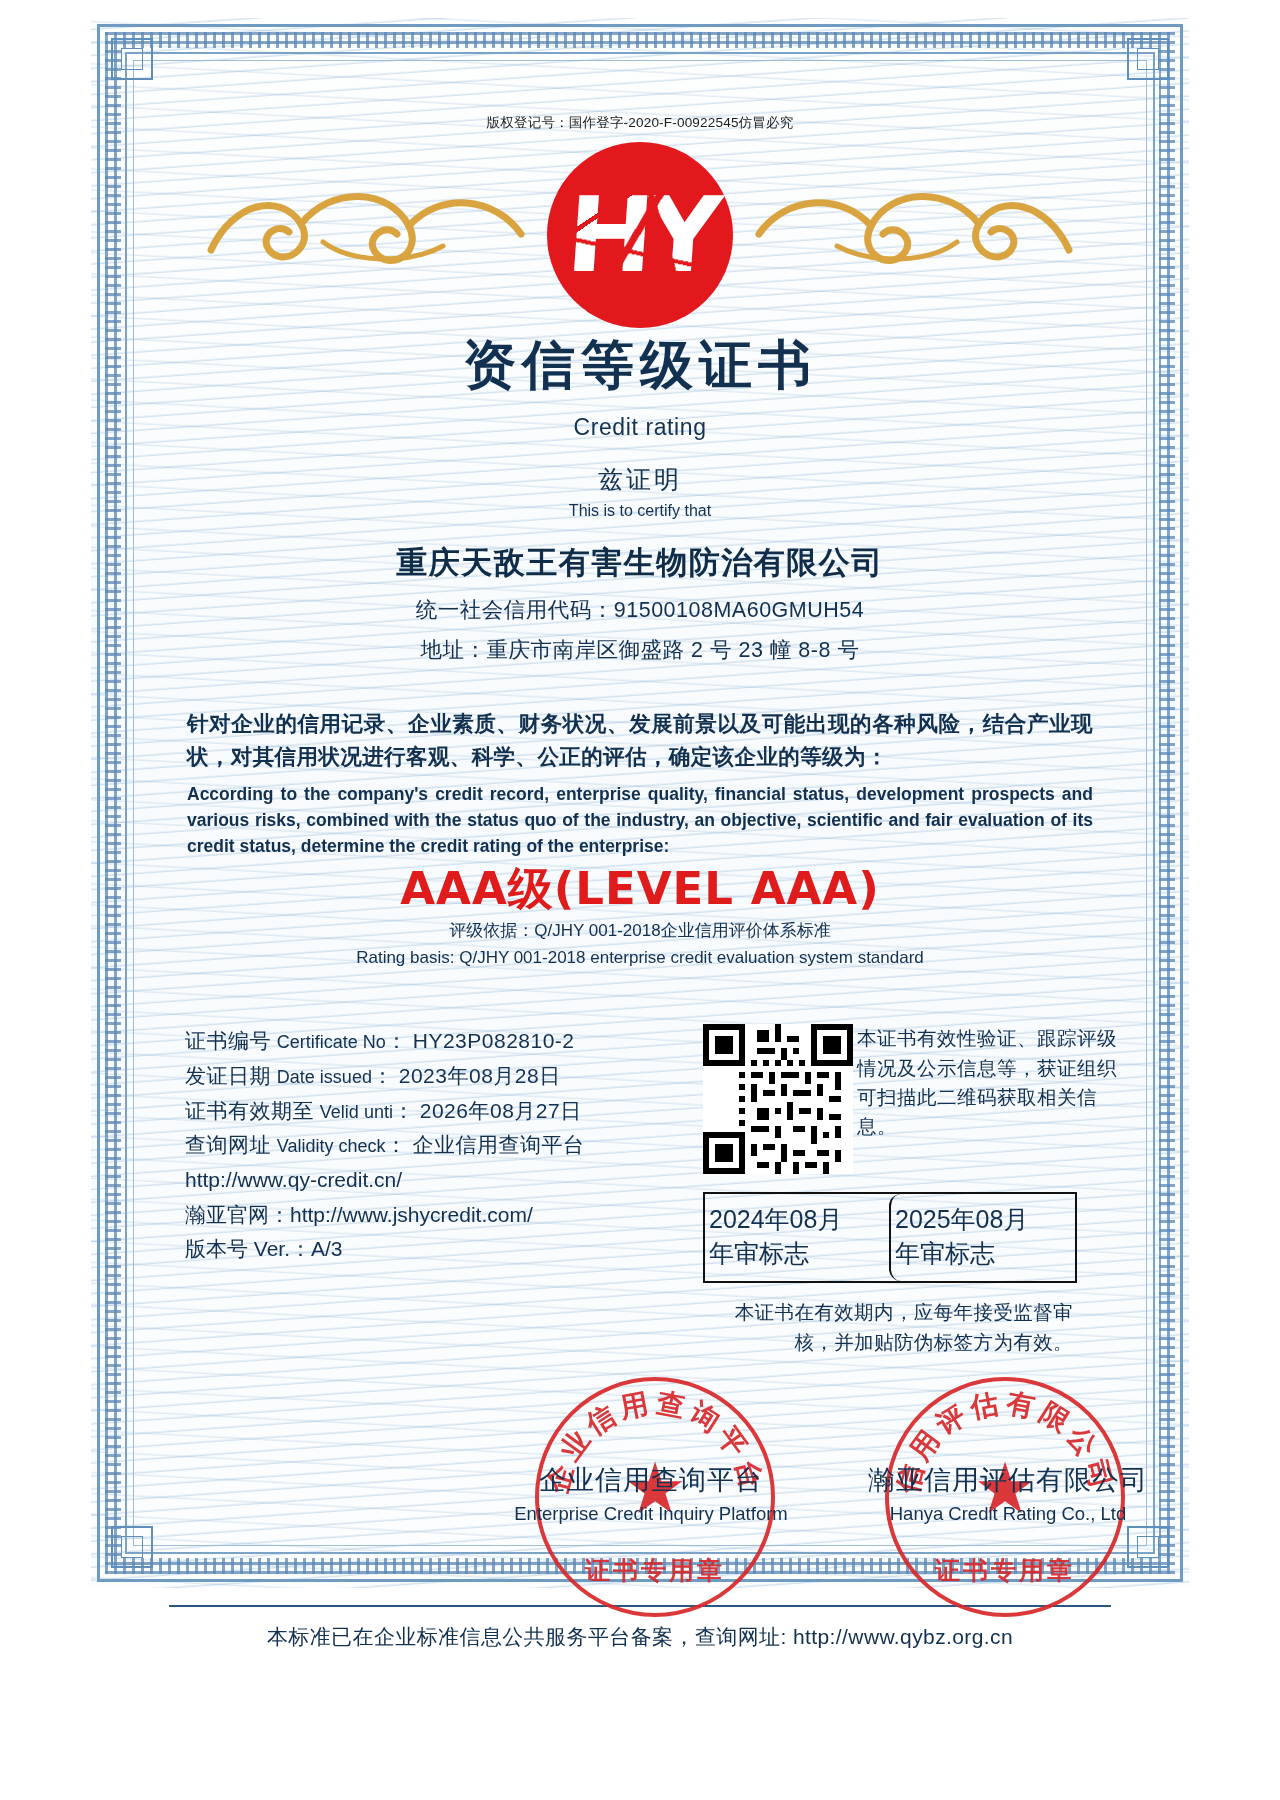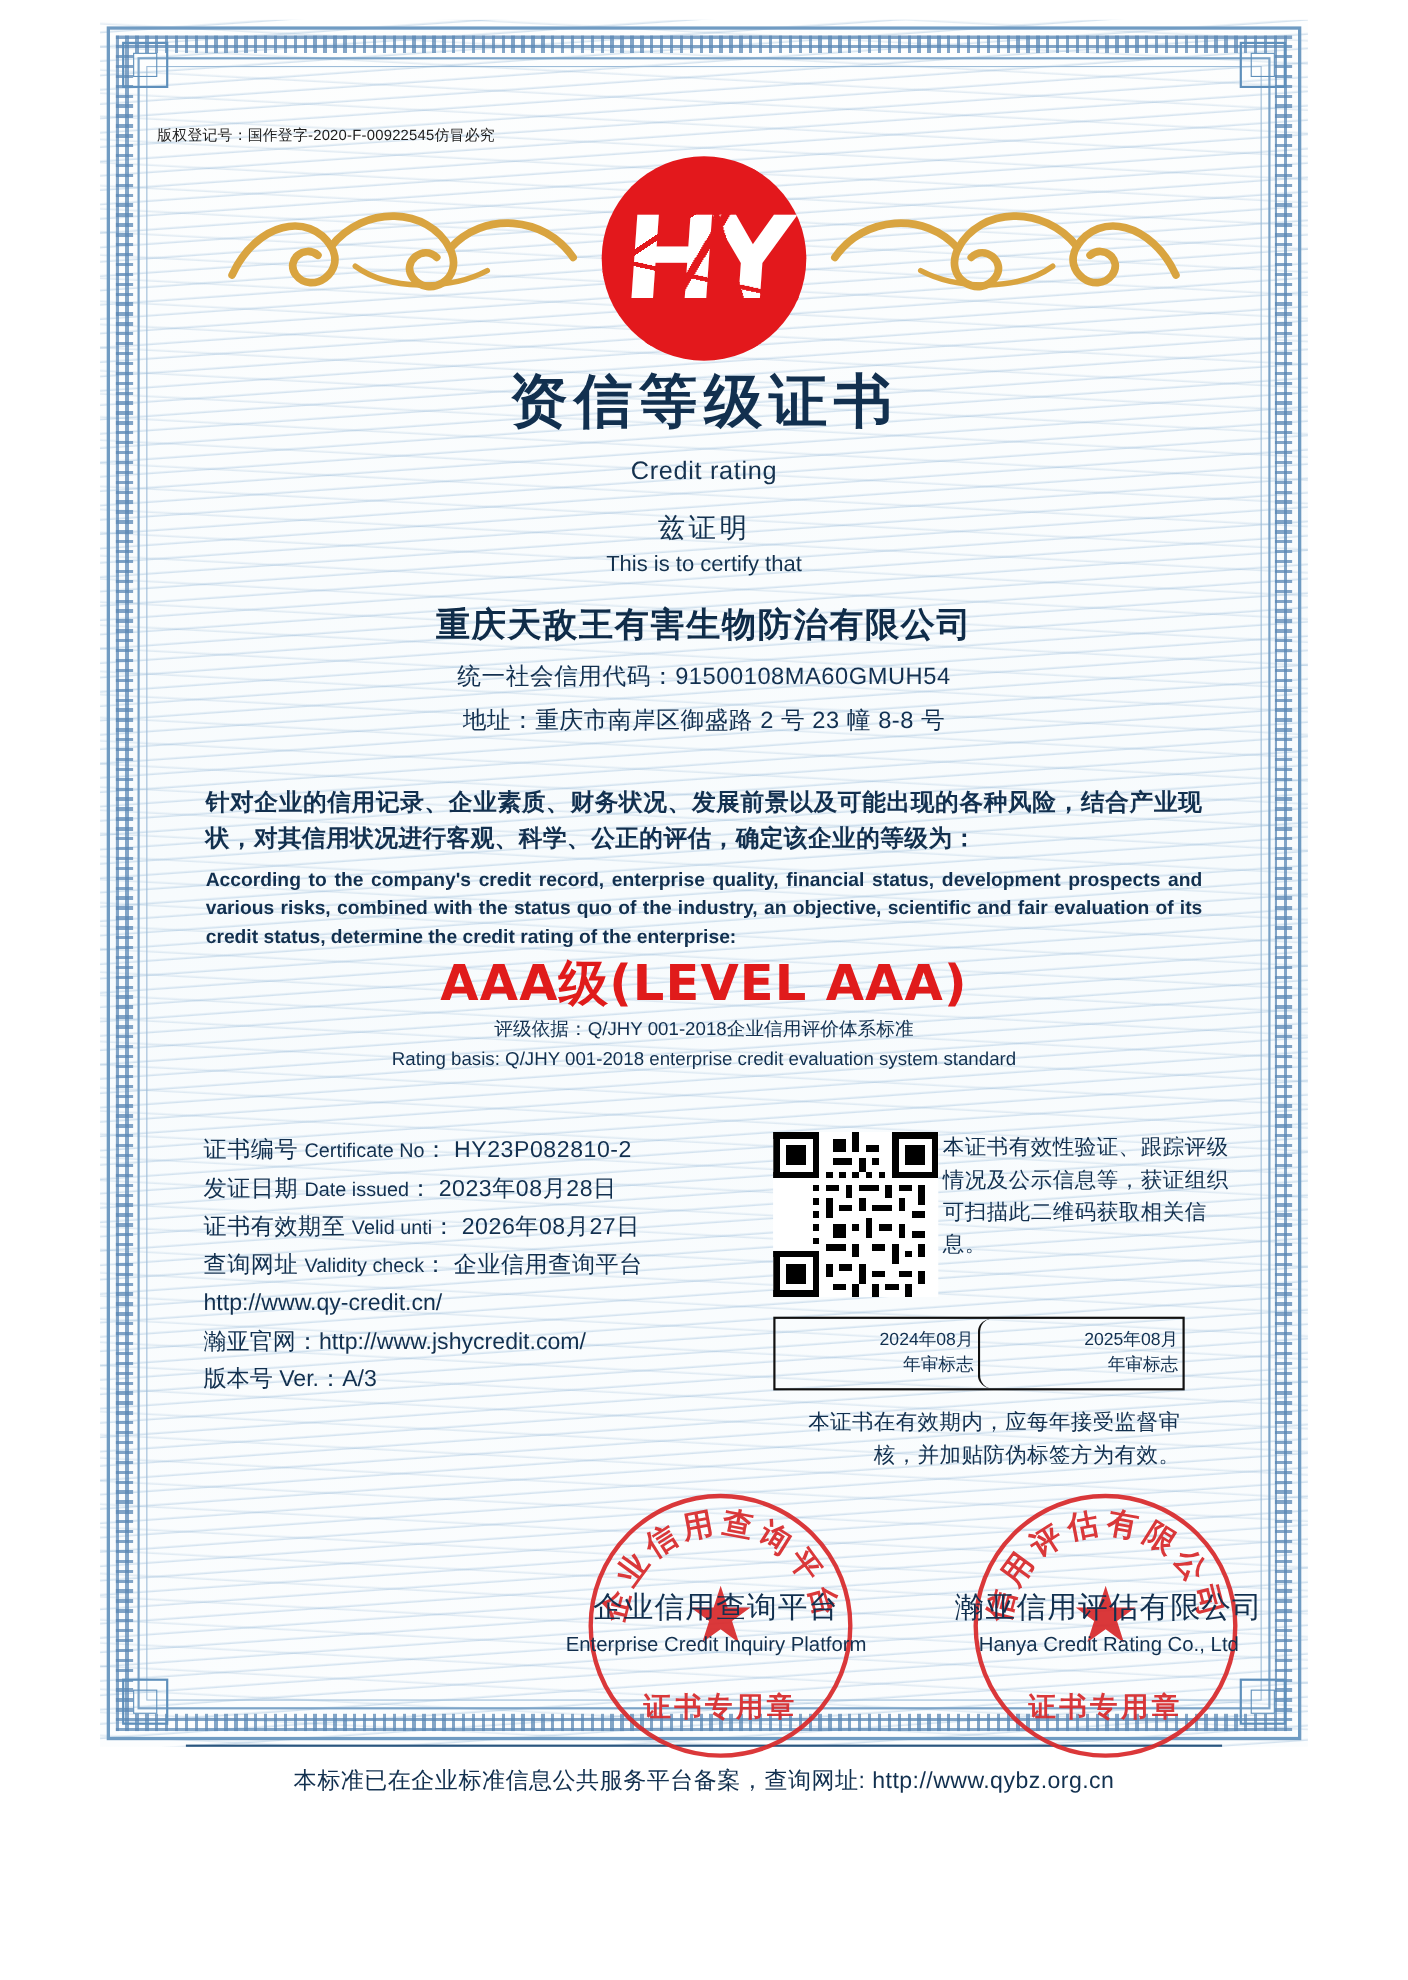--- a/index.html
+++ b/index.html
@@ -94,20 +94,21 @@
   }
 
   .content {
     position: absolute;
     left: 52px; top: 52px; right: 52px; bottom: 52px;
     box-sizing: border-box;
   }
 
   
   .copyright {
+    text-align: center;
     font-size: 13.5px;
     color: #1c1c1c;
     margin-top: 44px;
     letter-spacing: .2px;
   }
 
   
   .logo-row {
     position: relative;
     height: 190px;
@@ -178,21 +179,21 @@
   }
   .certify-cn {
     text-align: center;
     font-size: 25px;
     color: #13314e;
     margin-top: 22px;
     letter-spacing: 3px;
   }
   .certify-en {
     text-align: center;
-    font-size: 20px;
+    font-size: 16px;
     color: #13314e;
     margin-top: 6px;
   }
   .company {
     text-align: center;
     font-size: 31px;
     font-weight: 700;
     color: #0f2c49;
     margin-top: 22px;
     letter-spacing: 1.5px;
@@ -293,23 +294,23 @@
     letter-spacing: .5px;
   }
   .stamp-boxes {
     display: flex;
     margin-top: 18px;
     border: 2px solid #111;
     width: 370px;
   }
   .stamp-box {
     flex: 1;
-    text-align: right;
+    text-align: left;
     padding: 9px 4px 10px 4px;
-    font-size: 16px;
+    font-size: 25px;
     color: #12304f;
     line-height: 1.35;
   }
   .stamp-box + .stamp-box { border-left: 2px solid #111; border-radius: 12px; }
   .annual-note {
     margin-top: 14px;
     width: 370px;
     font-size: 19.5px;
     color: #12304f;
     line-height: 1.55;

